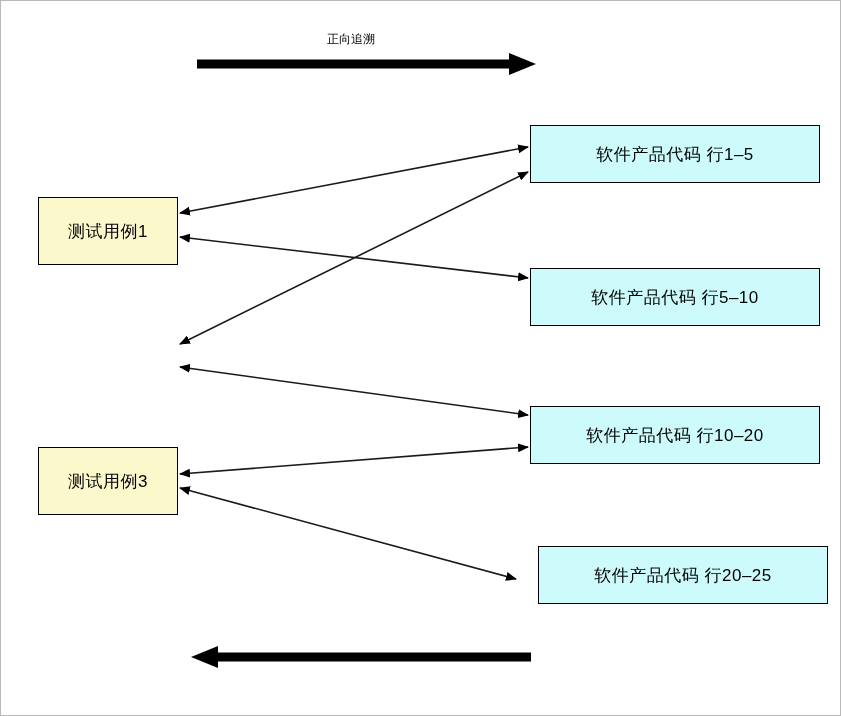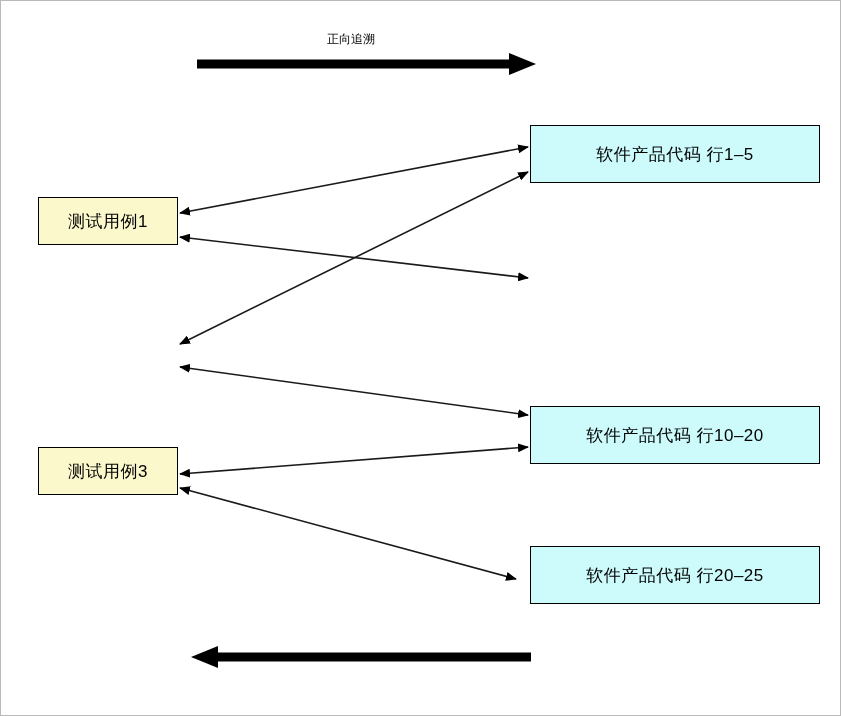--- a/index.html
+++ b/index.html
@@ -35,21 +35,21 @@
     align-items: center;
     justify-content: center;
     font-size: 17px;
     color: #000000;
     letter-spacing: 0.5px;
     white-space: nowrap;
   }
   .node-test {
     background: #fbf8cc;
     width: 140px;
-    height: 48px;
+    height: 68px;
     left: 37px;
   }
   .node-code {
     background: #cdfbfb;
     width: 290px;
     height: 58px;
     left: 529px;
   }
   .band-label {
     position: absolute;
@@ -107,20 +107,23 @@
   <div class="node node-test" style="top:196px;">
     <span>测试用例1</span>
   </div>
   <div class="node node-test" style="top:446px;">
     <span>测试用例3</span>
   </div>
 
   <div class="node node-code" style="top:124px;">
     <span>软件产品代码 行1–5</span>
   </div>
+  <div class="node node-code" style="top:267px;">
+    <span>软件产品代码 行5–10</span>
+  </div>
   <div class="node node-code" style="top:405px;">
     <span>软件产品代码 行10–20</span>
   </div>
-  <div class="node node-code" style="top:545px;">
+  <div class="node node-code" style="top:545px;margin-left:8px;">
     <span>软件产品代码 行20–25</span>
   </div>
 
 </div>
 
 </body></html>

